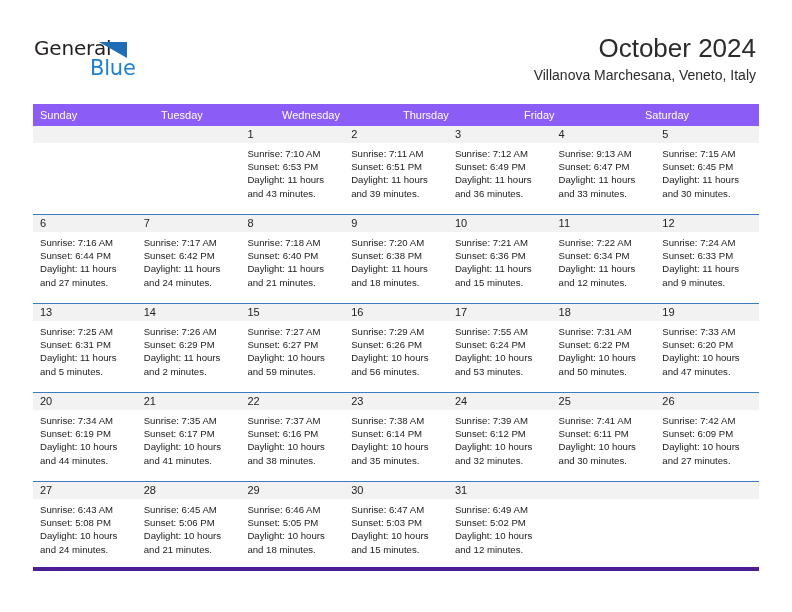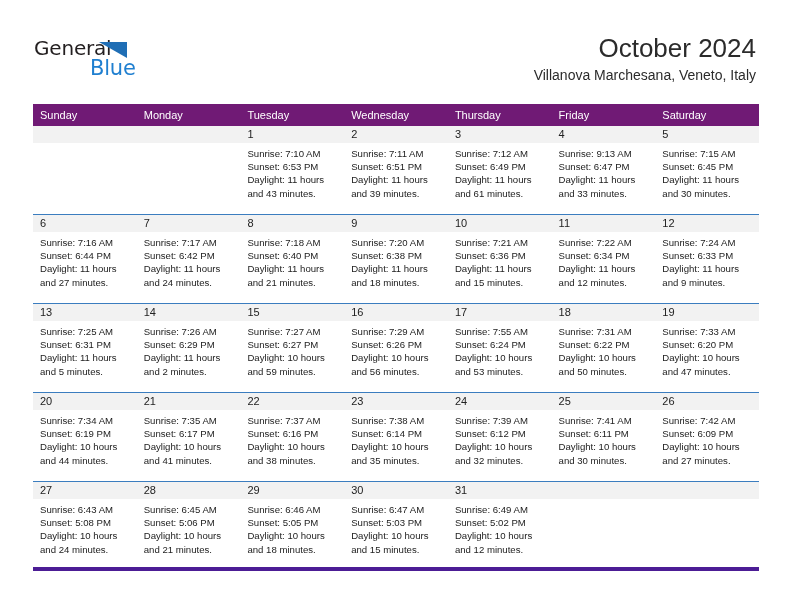--- a/index.html
+++ b/index.html
@@ -87,21 +87,21 @@
 
   
   .calendar {
     position: absolute;
     left: 33px;
     top: 104px;
     width: 726px;
   }
   .weekday-row {
     display: flex;
-    background: #701a75;
+    background: #8b5cf6;
     height: 22px;
   }
   .weekday {
     flex: 1 1 0;
     color: #ffffff;
     font-size: 11px;
     line-height: 22px;
     padding-left: 7px;
     box-sizing: border-box;
     white-space: nowrap;
@@ -159,21 +159,20 @@
     <div class="title-block">
       <div class="cal-title">October 2024</div>
       <div class="cal-subtitle">Villanova Marchesana, Veneto, Italy</div>
     </div>
 
   </div>
 
   <div class="calendar">
     <div class="weekday-row">
       <div class="weekday">Sunday</div>
-      <div class="weekday">Monday</div>
       <div class="weekday">Tuesday</div>
       <div class="weekday">Wednesday</div>
       <div class="weekday">Thursday</div>
       <div class="weekday">Friday</div>
       <div class="weekday">Saturday</div>
     </div>
 
     <div id="weeks-container">
         <div class="week-row">
           <div class="day-cell empty">
@@ -199,21 +198,21 @@
               <div>Daylight: 11 hours</div>
               <div>and 39 minutes.</div>
             </div>
           </div>
           <div class="day-cell">
             <div class="day-number">3</div>
             <div class="day-info">
               <div>Sunrise: 7:12 AM</div>
               <div>Sunset: 6:49 PM</div>
               <div>Daylight: 11 hours</div>
-              <div>and 61 minutes.</div>
+              <div>and 36 minutes.</div>
             </div>
           </div>
           <div class="day-cell">
             <div class="day-number">4</div>
             <div class="day-info">
               <div>Sunrise: 9:13 AM</div>
               <div>Sunset: 6:47 PM</div>
               <div>Daylight: 11 hours</div>
               <div>and 33 minutes.</div>
             </div>

